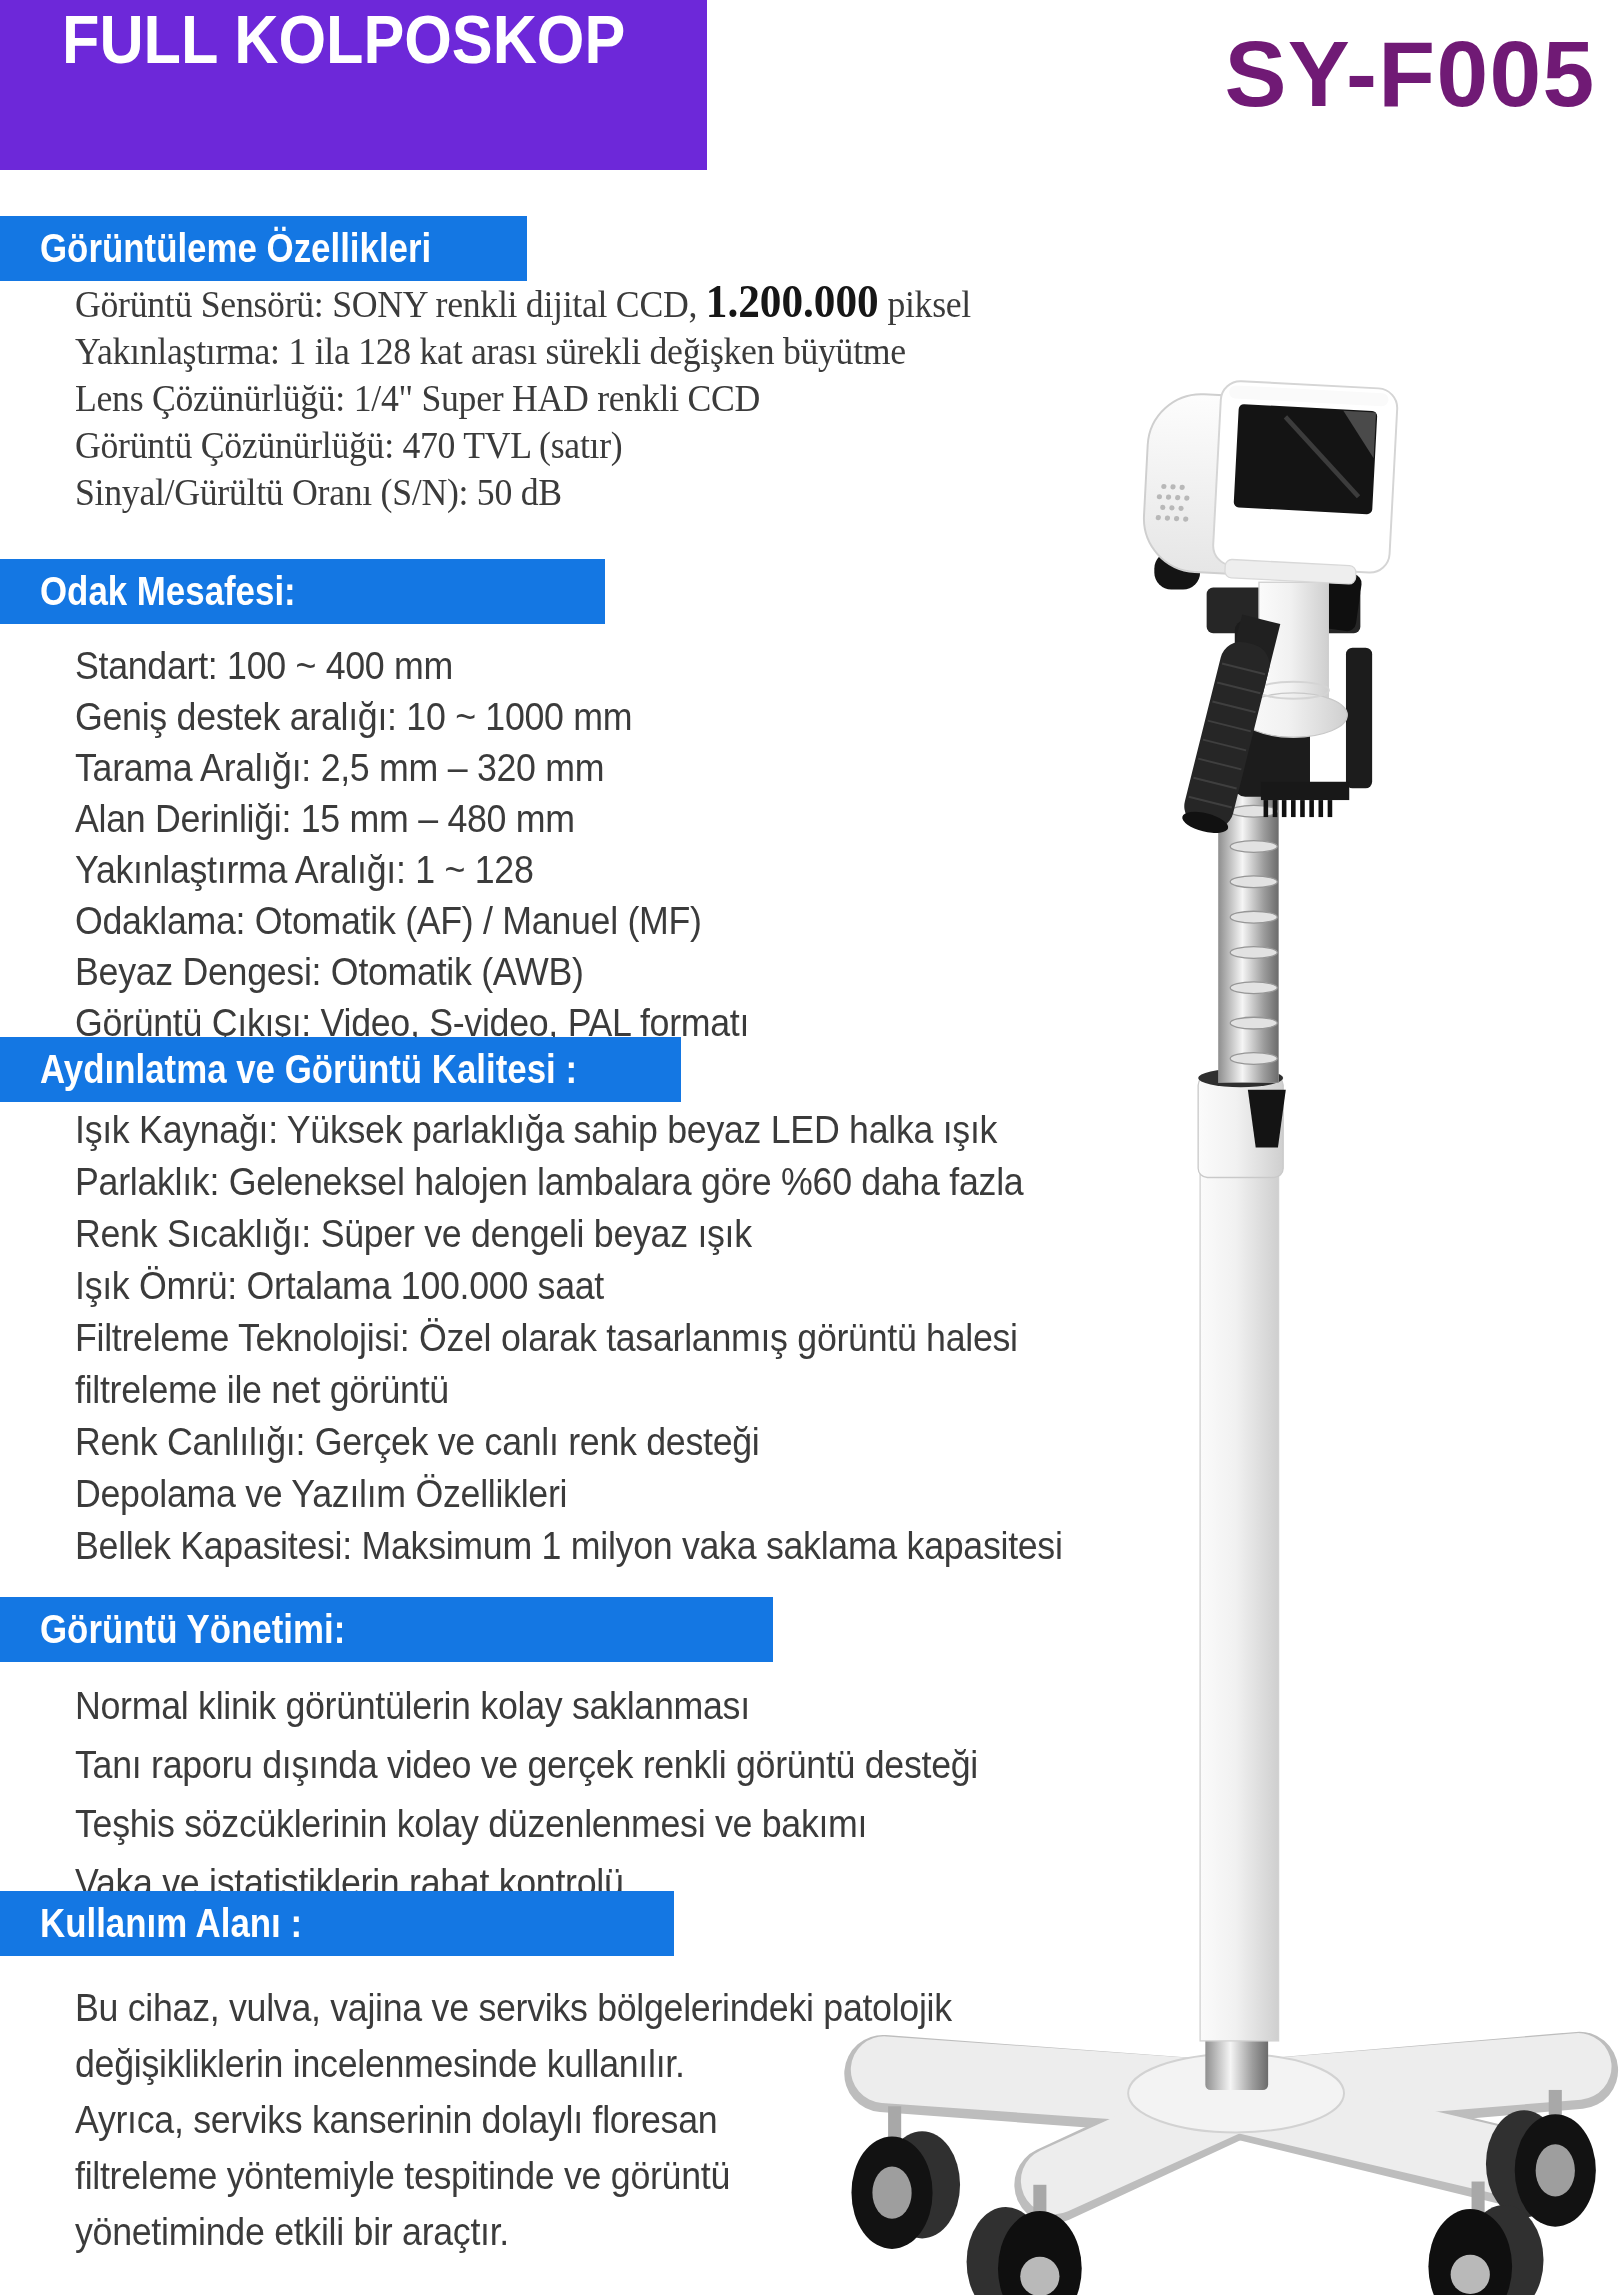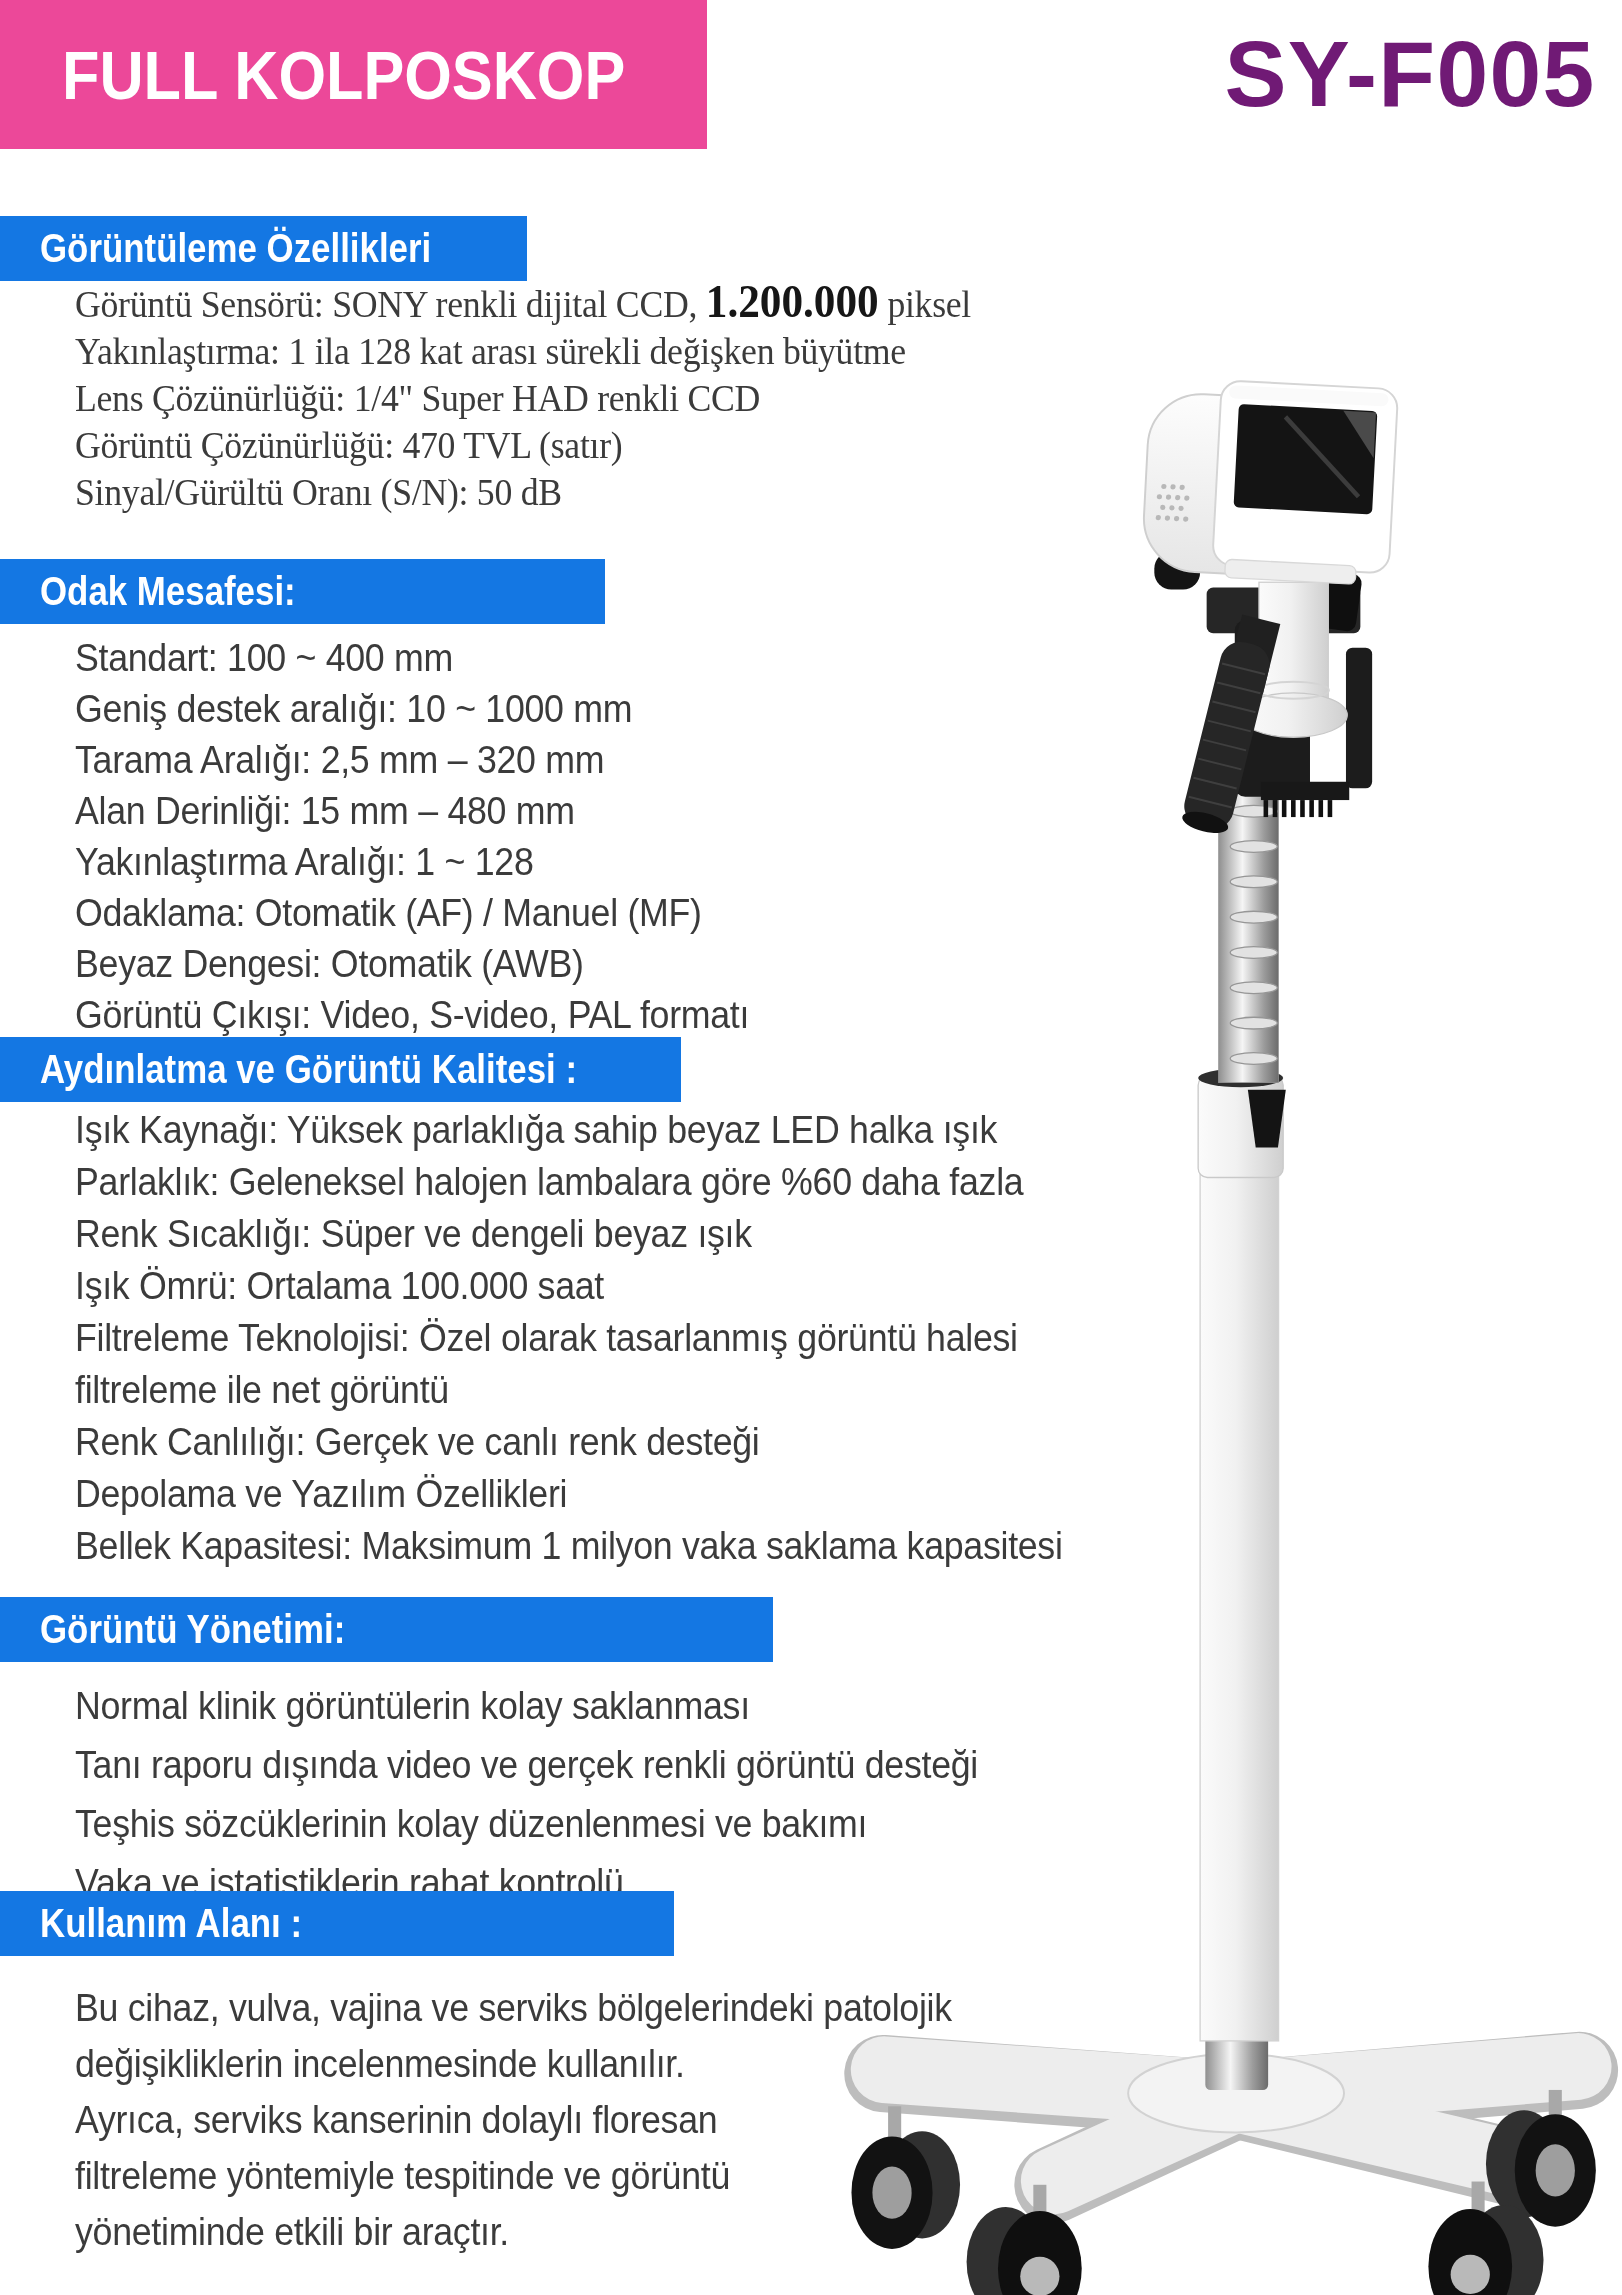--- a/index.html
+++ b/index.html
@@ -3,22 +3,22 @@
 <meta charset="utf-8">
 <style>
   html,body{margin:0;padding:0;}
   body{
     width:1623px;height:2295px;position:relative;overflow:hidden;
     background:#ffffff;
     font-family:"Liberation Sans","DejaVu Sans",sans-serif;
   }
   
   .banner{
-    position:absolute;left:0;top:0;width:707px;height:149px;
-    background:#ec4899;display:flex;align-items:center;
+    position:absolute;left:0;top:0;width:707px;height:170px;
+    background:#6d28d9;display:flex;
     padding-left:62px;box-sizing:border-box;
   }
   .banner .t{
     font-size:68px;font-weight:700;color:#ffffff;white-space:nowrap;
     transform:scaleX(.9);transform-origin:0 50%;letter-spacing:0px;
   }
   .model{
     position:absolute;top:0;right:27.5px;height:149px;display:flex;align-items:center;
     font-size:93px;font-weight:700;color:#701a75;letter-spacing:1.3px;white-space:nowrap;
   }
@@ -32,21 +32,21 @@
     font-size:41px;font-weight:700;color:#ffffff;white-space:nowrap;
     transform:scaleX(.85);transform-origin:0 50%;
   }
   .body{padding-left:75px;}
   .body p{
     margin:0;font-size:38px;color:#3b3b3b;letter-spacing:-0.3px;white-space:nowrap;
     transform:scaleX(.94);transform-origin:0 0;
   }
   .big{font-size:46px;font-weight:700;color:#161616;letter-spacing:0;line-height:39px;}
   .s1{top:216px;} .s1 .sec-bar{width:527px;}  .s1 .body{font-family:Liberation Serif, serif;} .s1 .body p{line-height:47px;}
-  .s2{top:559px;} .s2 .sec-bar{width:605px;}  .s2 .body{margin-top:9px;} .s2 .body p{line-height:51px;}
+  .s2{top:559px;} .s2 .sec-bar{width:605px;}  .s2 .body{margin-top:17px;} .s2 .body p{line-height:51px;}
   .s3{top:1037px;}.s3 .sec-bar{width:681px;} .s3 .body{margin-top:2px;} .s3 .body p{line-height:52px;}
   .s4{top:1597px;}.s4 .sec-bar{width:773px;} .s4 .body{margin-top:15px;} .s4 .body p{line-height:59px;}
   .s5{top:1891px;}.s5 .sec-bar{width:674px;} .s5 .body{margin-top:24px;} .s5 .body p{line-height:56px;}
   
   .photo{position:absolute;left:824px;top:353px;width:798px;height:1942px;}
 </style>
 </head>
 <body>
 
 <div class="banner">

